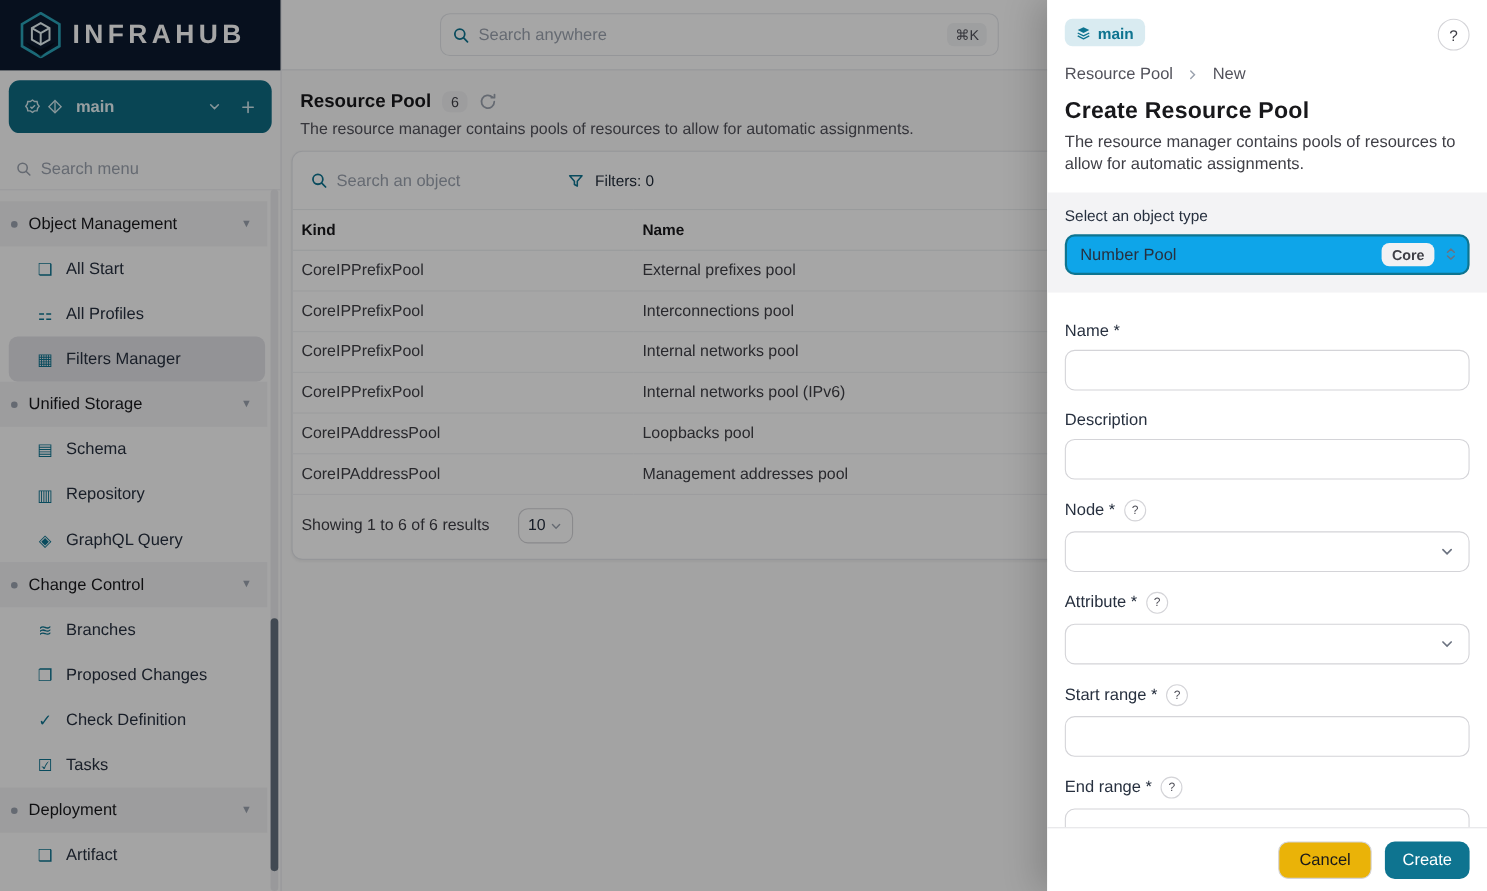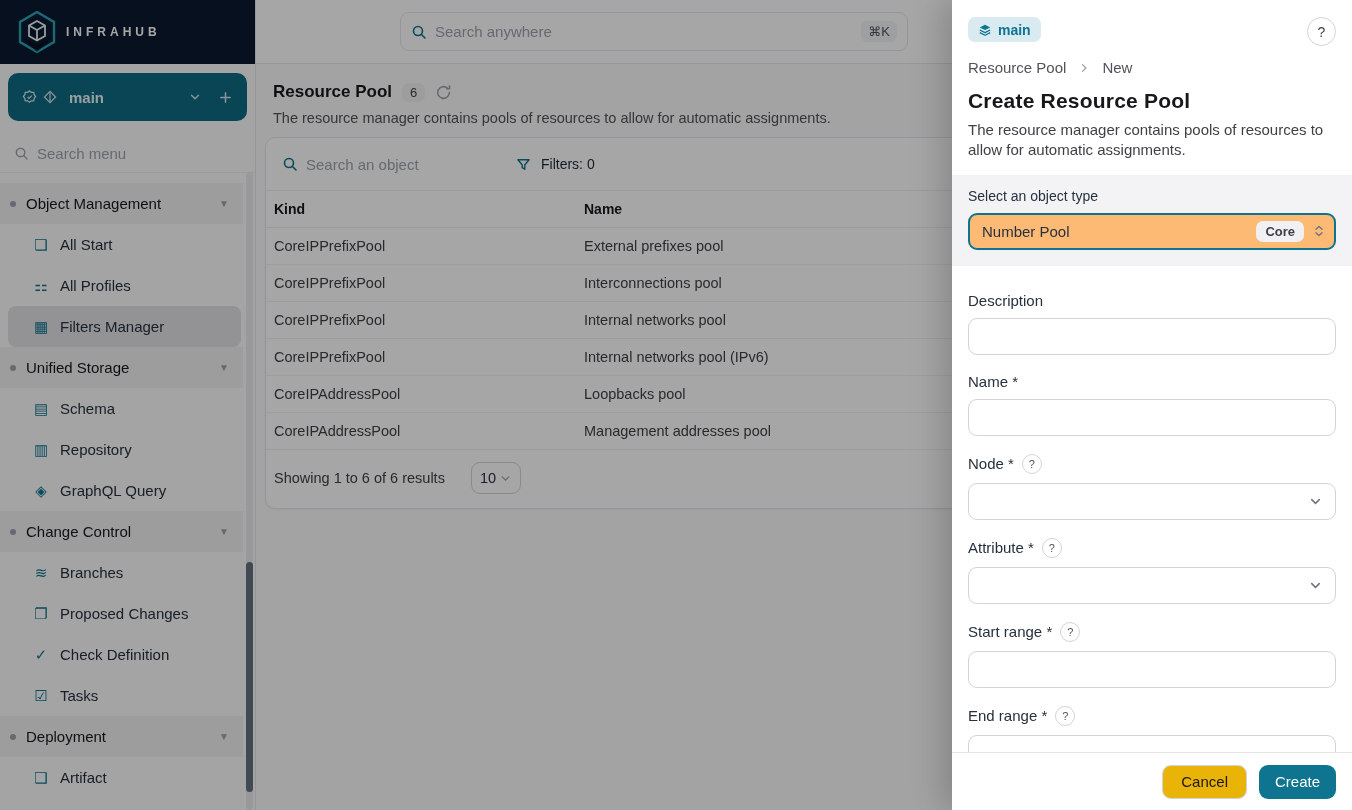--- a/index.html
+++ b/index.html
@@ -3,21 +3,21 @@
 <meta charset="utf-8">
 <style>
   * { margin:0; padding:0; box-sizing:border-box; }
   html,body { width:1352px; height:810px; overflow:hidden; font-family:"Liberation Sans", sans-serif; background:#fafafa; }
 
   .app { display:flex; width:1352px; height:810px; position:relative; }
 
   
   .sidebar { width:256px; height:810px; background:#fcfcfc; border-right:1px solid #e5e7eb; position:relative; flex:none; display:flex; flex-direction:column; }
   .logo-block { height:64px; background:#0c1a2e; display:flex; align-items:center; padding:0 18px; gap:10px; flex:none; }
-  .logo-text { color:#ffffff; font-size:12px; font-weight:800; letter-spacing:4px; }
+  .logo-text { color:#ffffff; font-size:24px; font-weight:800; letter-spacing:4px; }
   .branch-btn { margin:9px 8px 8px 8px; height:48px; border-radius:10px; background:#0e6a82; display:flex; align-items:center; padding:0 14px; gap:6px; color:#e8f4f7; flex:none; }
   .branch-btn .branch-label { font-size:15px; font-weight:600; margin-left:6px; flex:1; }
   .branch-btn svg { display:block; }
   .menu-search { height:38px; margin:6px 0 0 0; padding:0 14px; display:flex; align-items:center; gap:8px; border-bottom:1px solid #ededf0; flex:none; }
   .menu-search input { border:none; outline:none; background:transparent; font-size:15px; color:#374151; font-family:inherit; width:180px; }
   .menu-search input::placeholder { color:#9ca3af; }
   .nav { flex:1; overflow:hidden; position:relative; padding-right:12px; }
   .nav-item, .nav-section { height:41px; display:flex; align-items:center; gap:10px; font-size:15px; }
   .nav-item { padding-left:24px; color:#27303f; margin:0 0 0 8px; border-radius:8px; }
   .nav-item.clipped { margin-top:-31px; }
@@ -63,21 +63,21 @@
   .panel-head { padding:17px 16px 14px 16px; flex:none; }
   .panel-head-top { display:flex; align-items:flex-start; justify-content:space-between; }
   .branch-badge { background:#d9ebf1; border-radius:7px; height:25px; display:inline-flex; align-items:center; gap:6px; padding:0 10px; color:#0e7490; font-size:14px; font-weight:700; }
   .help-circle { width:29px; height:29px; border-radius:50%; border:1px solid #d4d4d8; background:#fff; color:#3f3f46; font-size:14px; display:flex; align-items:center; justify-content:center; }
   .crumbs { margin-top:13px; display:flex; align-items:center; gap:12px; font-size:15px; color:#52525b; }
   .crumb-sep { color:#9ca3af; font-size:13px; }
   .panel-title { margin-top:13px; font-size:21px; font-weight:700; color:#18181b; letter-spacing:.2px; }
   .panel-desc { margin-top:7px; font-size:15px; color:#3f3f46; line-height:1.35; max-width:372px; }
   .objtype-band { background:#f3f3f5; padding:13px 16px 16px 16px; flex:none; }
   .objtype-label { font-size:14px; color:#27303f; margin-bottom:9px; }
-  .objtype-select { height:37px; background:#fdba74; border:2px solid #0e7490; border-radius:9px; display:flex; align-items:center; padding:0 8px 0 12px; gap:8px; }
+  .objtype-select { height:37px; background:#0ea5e9; border:2px solid #0e7490; border-radius:9px; display:flex; align-items:center; padding:0 8px 0 12px; gap:8px; }
   .objtype-value { flex:1; font-size:15px; color:#27303f; }
   .core-badge { background:#f1f1f3; border-radius:7px; padding:3px 9px; font-size:13px; font-weight:700; color:#3f3f46; }
   .panel-form { flex:1; overflow:hidden; padding:26px 16px 0 16px; }
   .field { margin-bottom:18px; }
   .field-label-row { display:flex; align-items:center; gap:8px; margin-bottom:9px; }
   .field-label { font-size:15px; color:#27303f; }
   .mini-help { width:20px; height:20px; border-radius:50%; border:1px solid #d4d4d8; background:#fff; color:#52525b; font-size:11px; display:inline-flex; align-items:center; justify-content:center; }
   .field-input { width:368px; height:37px; border:1px solid #d4d4d8; border-radius:9px; padding:0 10px; font-size:15px; color:#27303f; outline:none; font-family:inherit; background:#fff; }
   .field-select { width:368px; height:37px; border:1px solid #d4d4d8; border-radius:9px; display:flex; align-items:center; justify-content:flex-end; padding:0 12px; background:#fff; }
   .panel-footer { flex:none; height:58px; border-top:1px solid #e4e4e7; display:flex; align-items:center; justify-content:flex-end; gap:12px; padding:0 16px; }
@@ -312,24 +312,24 @@
         <span class="objtype-value">Number Pool</span>
         <span class="core-badge">Core</span>
         <svg width="14" height="14" viewBox="0 0 16 16">
             <path d="M4.5 6L8 2.8 11.5 6M4.5 10L8 13.2 11.5 10" stroke="#6b7280" stroke-width="1.5" fill="none" stroke-linecap="round" stroke-linejoin="round"></path>
           </svg>
       </div>
     </div>
 
     <div class="panel-form" id="panel-form">
         <div class="field"><div class="field-label-row">
-            <span class="field-label">Description</span>
+            <span class="field-label">Name *</span>
           </div><input type="text" class="field-input" style=""></div>
         <div class="field"><div class="field-label-row">
-            <span class="field-label">Name *</span>
+            <span class="field-label">Description</span>
           </div><input type="text" class="field-input" style=""></div>
         <div class="field">
           <div class="field-label-row">
             <span class="field-label">Node *</span>
             <span class="mini-help">?</span>
           </div>
           <div class="field-select">
             <svg width="15" height="15" viewBox="0 0 16 16">
               <path d="M4 6l4 4 4-4" stroke="#6b7280" stroke-width="1.6" fill="none" stroke-linecap="round"></path>
             </svg>

